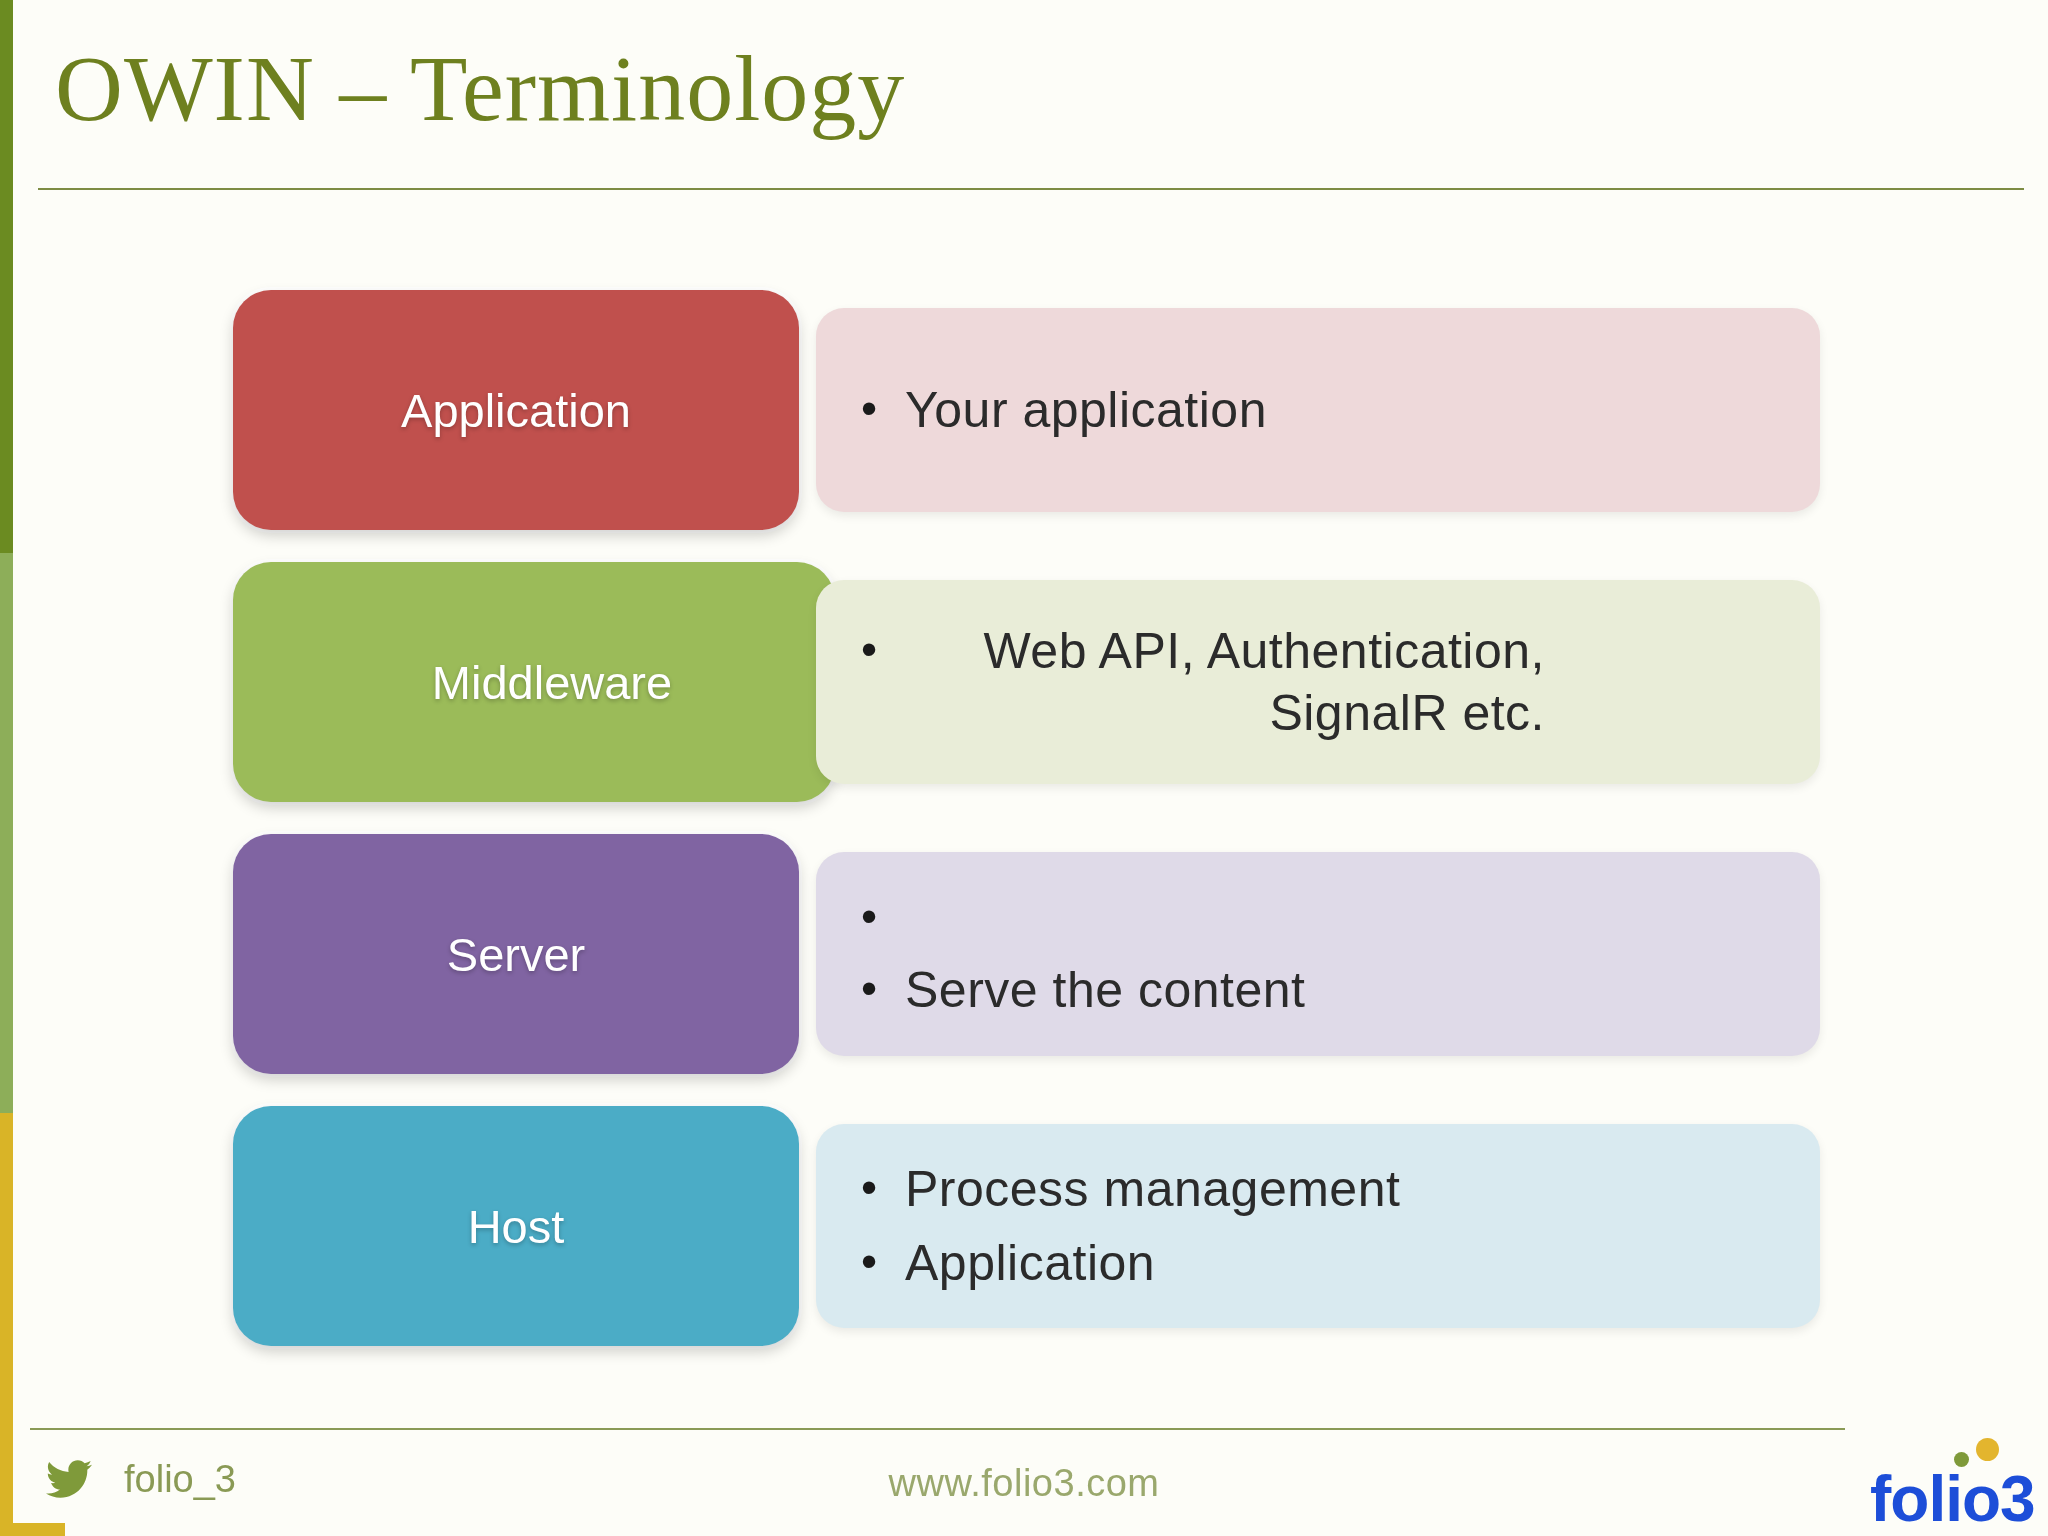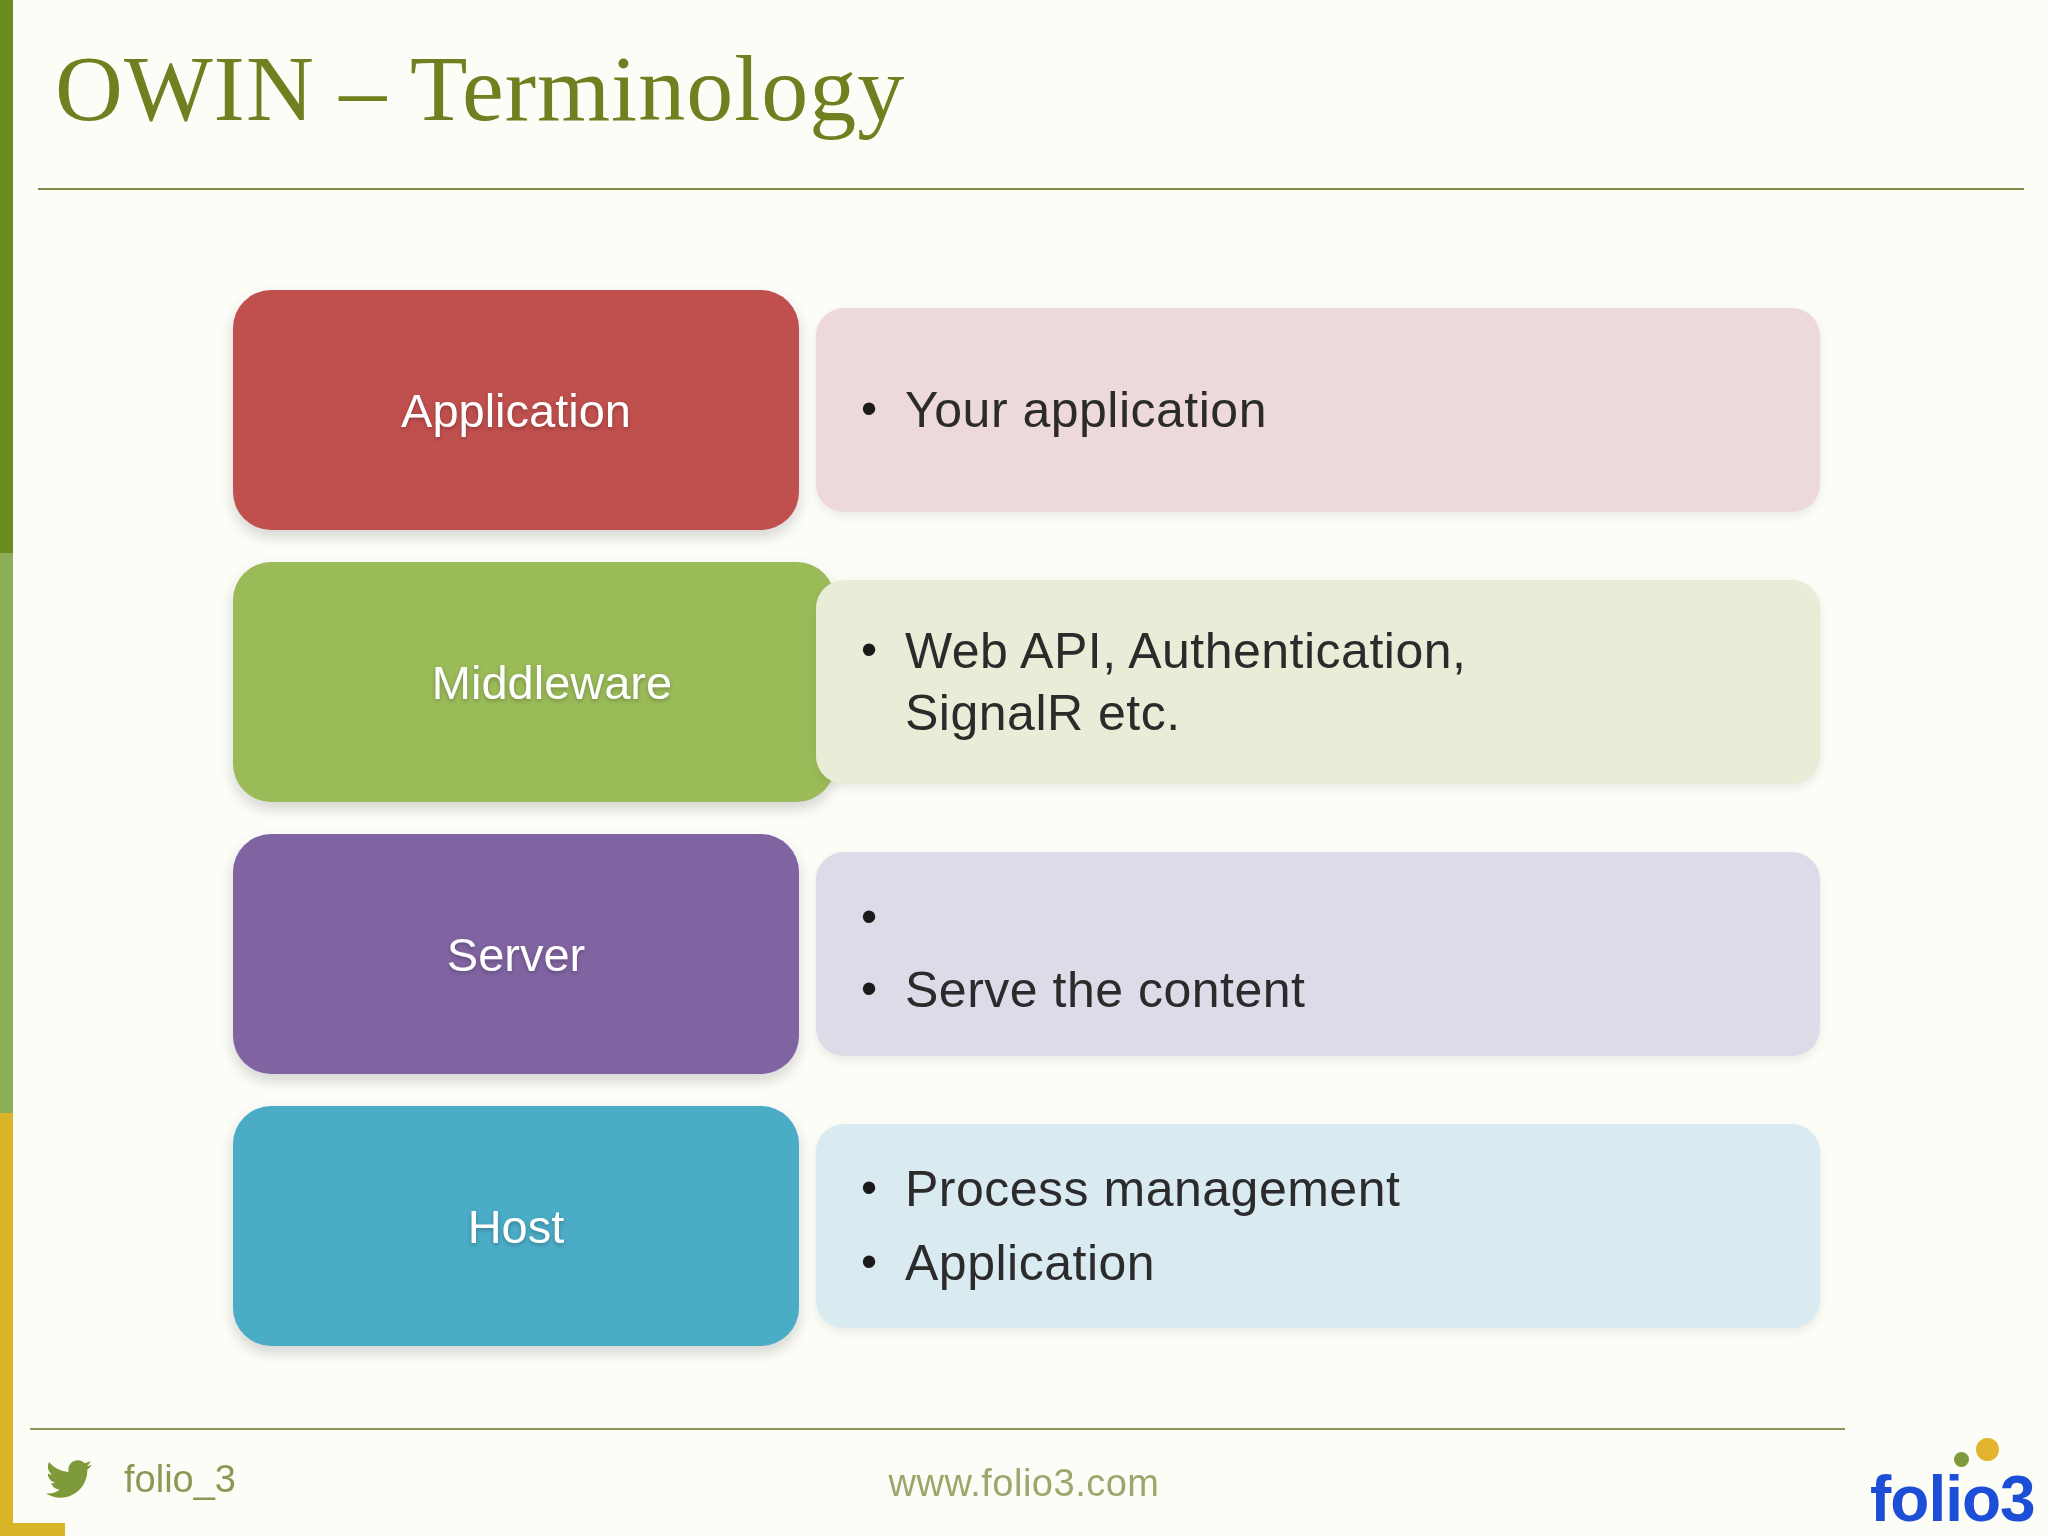--- a/index.html
+++ b/index.html
@@ -52,21 +52,21 @@
   .bullet{display:flex;align-items:flex-start;}
   .bullet-dot{
     width:44px;flex:0 0 44px;
     font-size:46px;line-height:1.3;color:#1a1a1a;
     text-align:left;
   }
   .bullet-text{
     font-size:50px;line-height:1.25;color:#2b2b2b;
     letter-spacing:0.5px;
   }
-  .bullet-text.wrap{max-width:640px;}
+  .bullet-text.wrap{max-width:640px;text-align:right;}
 
   
   .footer-rule{position:absolute;left:30px;top:1428px;width:1815px;height:2px;}
   .twitter-block{
     position:absolute;left:46px;top:1456px;
     display:flex;align-items:center;gap:32px;
   }
   .twitter-block svg{display:block;}
   .twitter-handle{font-size:38px;}
   .website{

